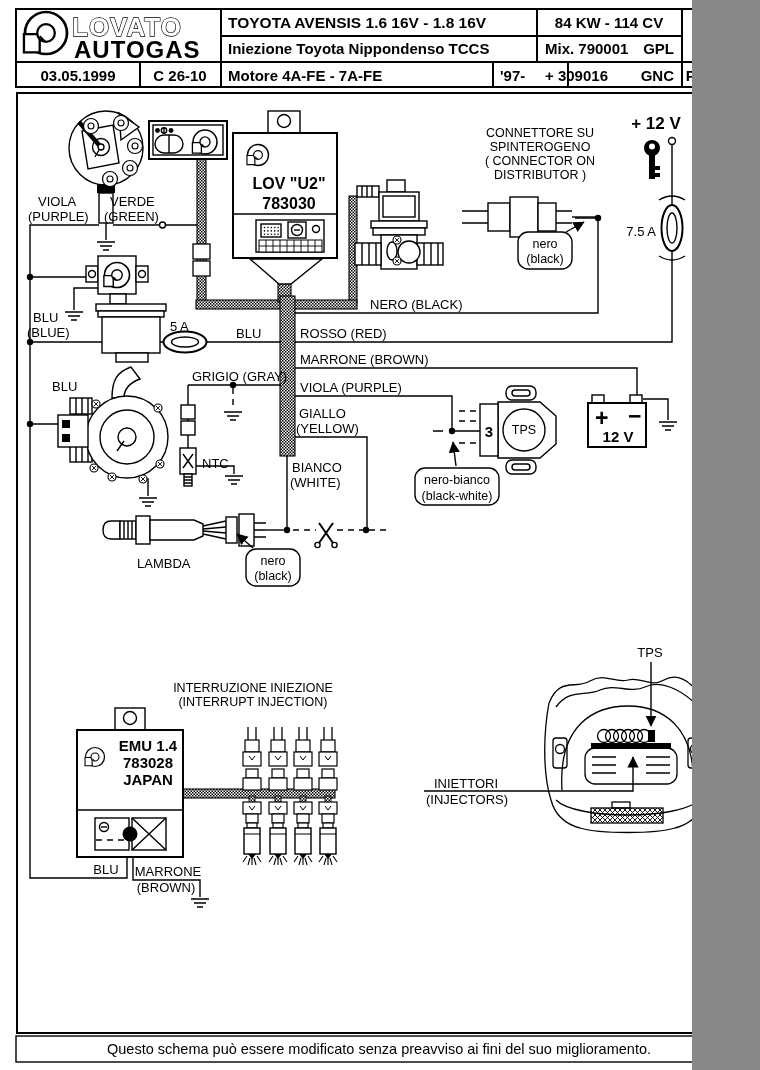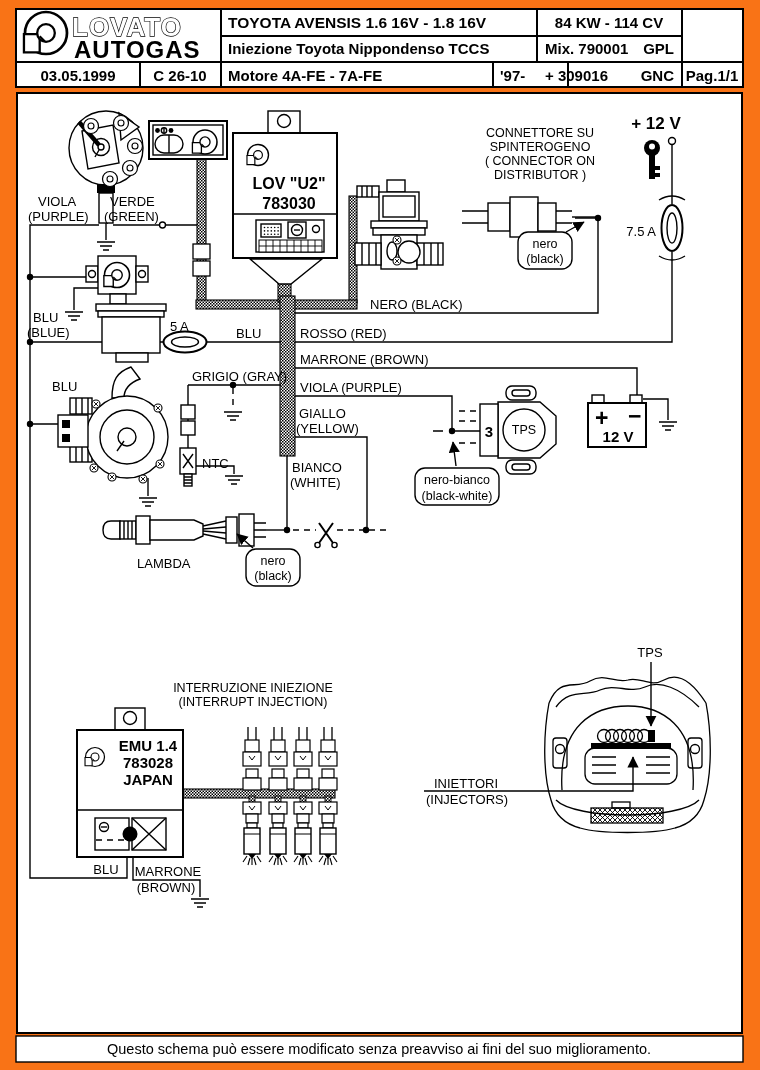--- a/index.html
+++ b/index.html
@@ -1,16 +1,16 @@
 <!DOCTYPE html>
 <html><head>
 <meta charset="utf-8">
 <style>
   html,body{margin:0;padding:0;background:#888;}
-  .page{position:relative;width:760px;height:1070px;background:#f97316;overflow:hidden;
+  .page{position:relative;width:692px;height:1070px;background:#ffffff;overflow:hidden;
         font-family:"Liberation Sans",sans-serif;}
   svg{position:absolute;left:0;top:0;}
   text{font-family:"Liberation Sans",sans-serif;fill:#000;}
   .t13{font-size:13px;}
   .t12{font-size:12.5px;}
   .h15{font-size:15px;font-weight:bold;}
   .h16{font-size:15.5px;font-weight:bold;}
   .t17{font-size:17px;font-weight:bold;}
   .t16{font-size:16px;font-weight:bold;}
   .t15{font-size:15px;font-weight:bold;}

